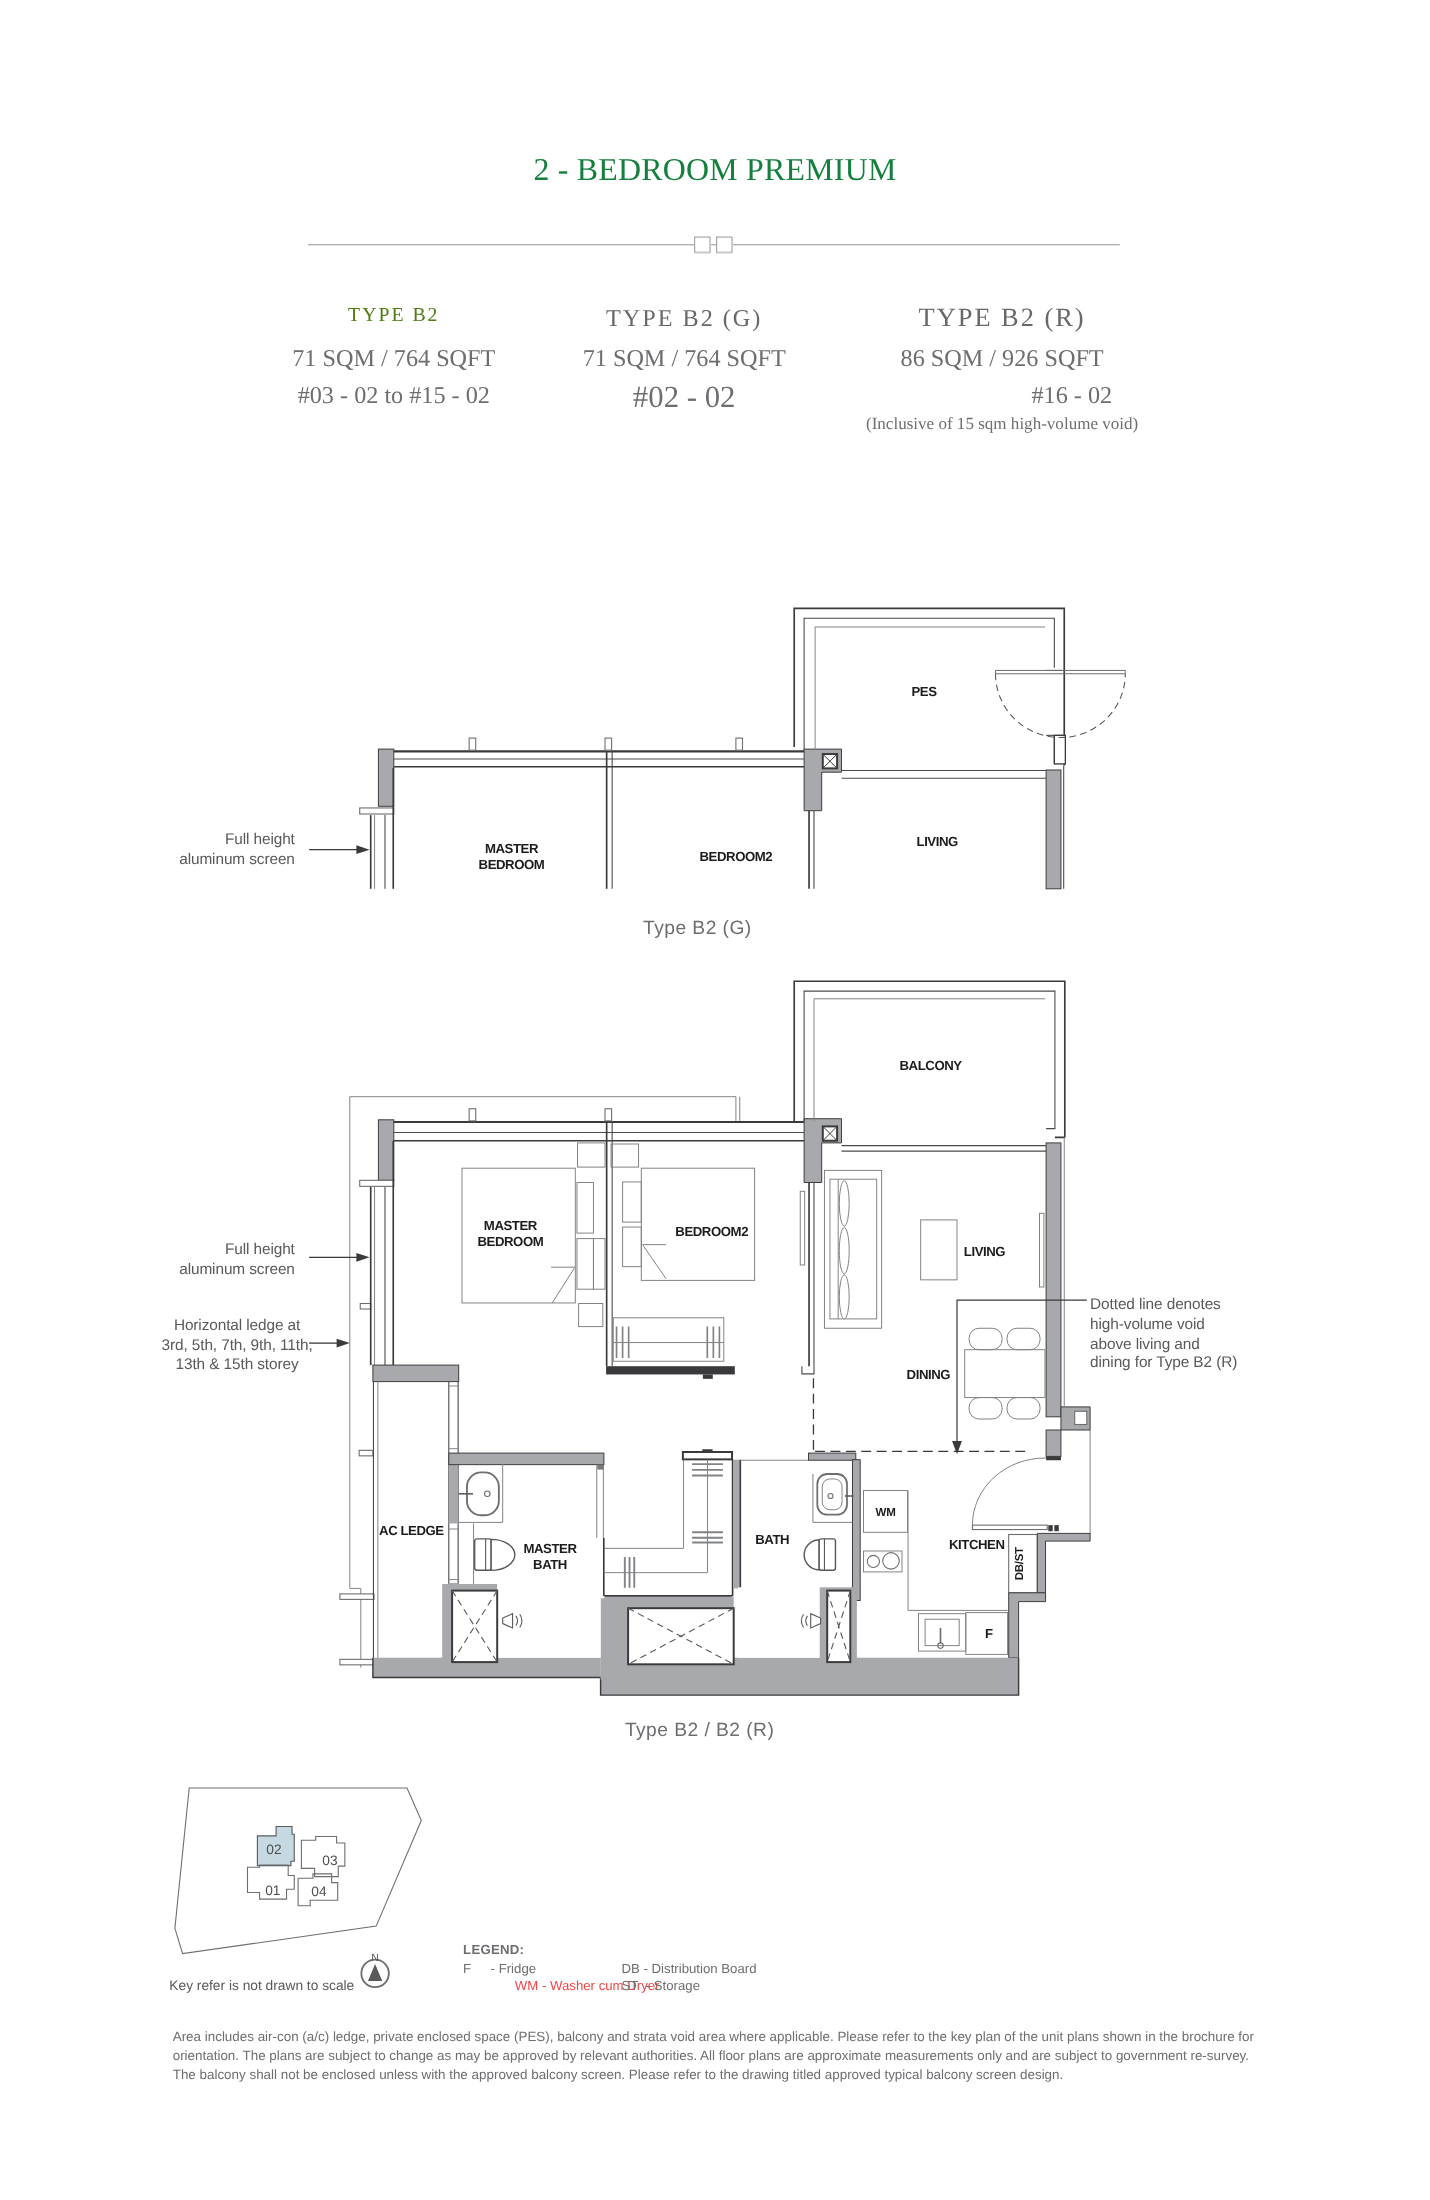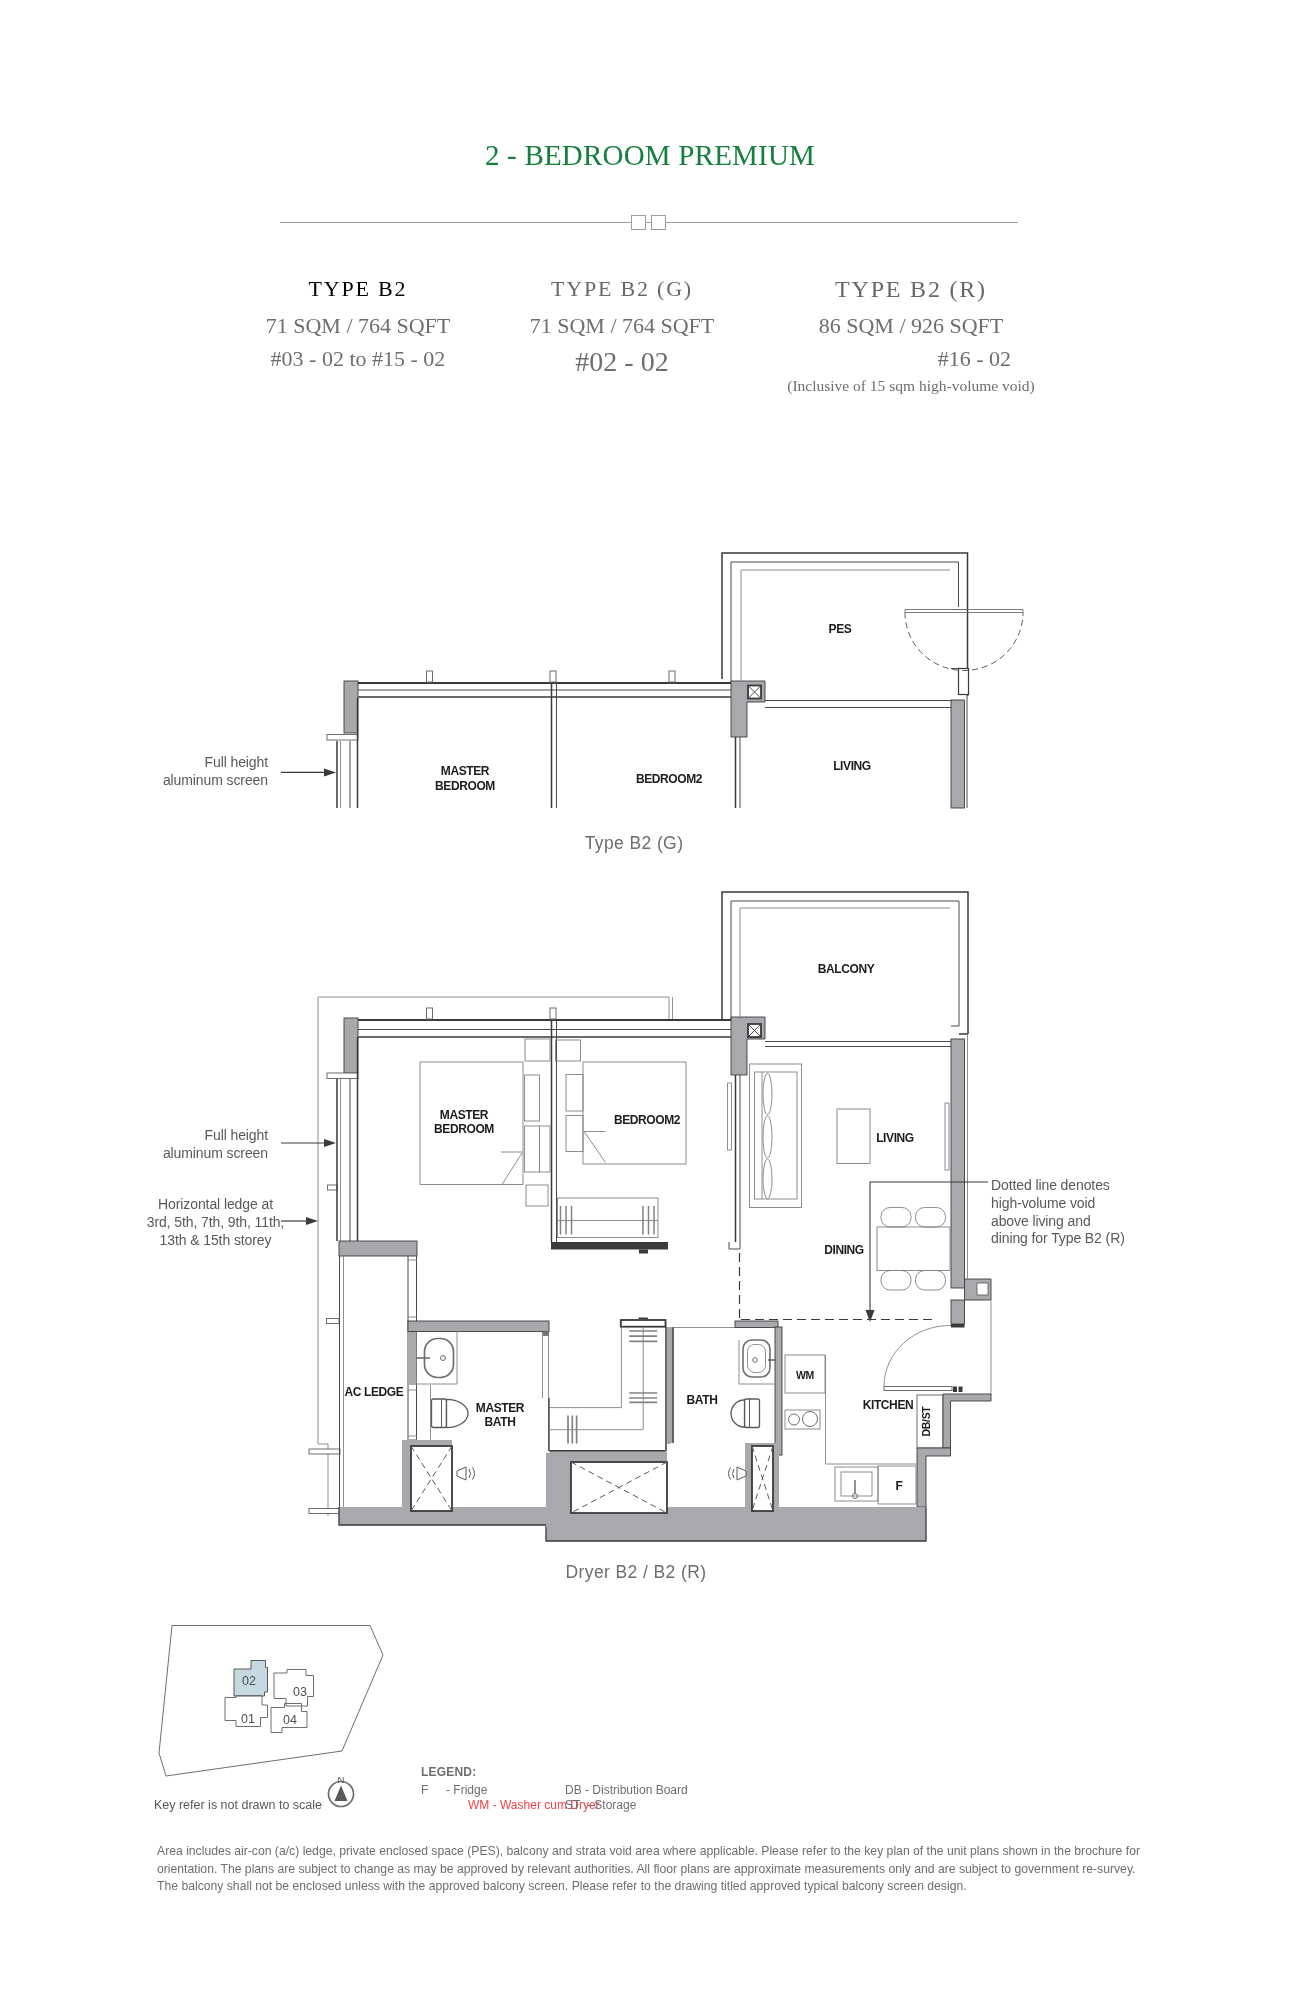--- a/index.html
+++ b/index.html
@@ -12,40 +12,40 @@
   .disc{font-size:12.2px;color:#6d6e71;line-height:17.5px;white-space:nowrap;}
 </style>
 </head>
 <body>
 
 <div class="abs serif" style="left:0;top:139px;width:1300px;text-align:center;font-size:29px;letter-spacing:0.2px;color:#15803d;">2 - BEDROOM PREMIUM</div>
 <div class="abs" style="left:280px;top:222px;width:738px;height:1px;background:#9b9da0;"></div>
 <div class="abs" style="left:631px;top:215px;width:13px;height:13px;border:1.5px solid #9b9da0;background:#fff;"></div>
 <div class="abs" style="left:651px;top:215px;width:13px;height:13px;border:1.5px solid #9b9da0;background:#fff;"></div>
 
-<div class="abs serif" style="left:258px;top:276px;width:200px;text-align:center;font-size:22px;color:#000000;letter-spacing:1.8px;">TYPE B2</div>
+<div class="abs serif" style="left:258px;top:276px;width:200px;text-align:center;font-size:18px;color:#4d7c0f;letter-spacing:1.8px;">TYPE B2</div>
 <div class="abs serif" style="left:258px;top:313px;width:200px;text-align:center;font-size:22px;color:#6d6e71;">71 SQM / 764 SQFT</div>
 <div class="abs serif" style="left:258px;top:346px;width:200px;text-align:center;font-size:22px;color:#6d6e71;">#03 - 02 to #15 - 02</div>
 
 <div class="abs serif" style="left:522px;top:276px;width:200px;text-align:center;font-size:22px;color:#66686b;letter-spacing:1.8px;">TYPE B2 (G)</div>
 <div class="abs serif" style="left:522px;top:313px;width:200px;text-align:center;font-size:22px;color:#6d6e71;">71 SQM / 764 SQFT</div>
 <div class="abs serif" style="left:522px;top:346px;width:200px;text-align:center;font-size:28px;color:#6d6e71;">#02 - 02</div>
 
 <div class="abs serif" style="left:811px;top:276px;width:200px;text-align:center;font-size:24px;color:#66686b;letter-spacing:1.8px;">TYPE B2 (R)</div>
 <div class="abs serif" style="left:811px;top:313px;width:200px;text-align:center;font-size:22px;color:#6d6e71;">86 SQM / 926 SQFT</div>
 <div class="abs serif" style="left:811px;top:346px;width:200px;text-align:right;font-size:22px;color:#6d6e71;">#16 - 02</div>
 <div class="abs serif" style="left:761px;top:377px;width:300px;text-align:center;font-size:15.5px;color:#6d6e71;font-family:Liberation Serif, serif;">(Inclusive of 15 sqm high-volume void)</div>
 
 <div class="abs ann" style="left:108px;top:754px;width:160px;text-align:right;">Full height<br>aluminum screen</div>
 <div class="abs ann" style="left:108px;top:1127px;width:160px;text-align:right;">Full height<br>aluminum screen</div>
 <div class="abs ann" style="left:128px;top:1196px;width:175px;text-align:center;">Horizontal ledge at<br>3rd, 5th, 7th, 9th, 11th,<br>13th &amp; 15th storey</div>
 <div class="abs ann" style="left:991px;top:1147px;width:230px;text-align:left;margin-top:30px;">Dotted line denotes<br>high-volume void<br>above living and<br>dining for Type B2 (R)</div>
 
 <div class="abs cap" style="left:434px;top:833px;width:400px;text-align:center;">Type B2 (G)</div>
-<div class="abs cap" style="left:436px;top:1562px;width:400px;text-align:center;">Dryer B2 / B2 (R)</div>
+<div class="abs cap" style="left:436px;top:1562px;width:400px;text-align:center;">Type B2 / B2 (R)</div>
 
 <div class="abs" style="left:421px;top:1765px;font-size:12px;font-weight:bold;color:#6d6e71;letter-spacing:0.2px;">LEGEND:</div>
 <div class="abs" style="left:421px;top:1783px;font-size:12px;color:#6d6e71;">F</div>
 <div class="abs" style="left:446px;top:1783px;font-size:12px;color:#6d6e71;">- Fridge</div>
 <div class="abs" style="left:565px;top:1783px;font-size:12px;color:#6d6e71;">DB - Distribution Board</div>
 <div class="abs" style="left:421px;top:1798px;font-size:12px;color:#ef4444;margin-left:47px;">WM - Washer cum Dryer</div>
 <div class="abs" style="left:565px;top:1798px;font-size:12px;color:#6d6e71;">ST&nbsp; - Storage</div>
 <div class="abs" style="left:58px;top:1798px;width:360px;text-align:center;font-size:12.5px;color:#58595b;">Key refer is not drawn to scale</div>
 
 <div class="abs disc" style="left:157px;top:1843px;width:1010px;">Area includes air-con (a/c) ledge, private enclosed space (PES), balcony and strata void area where applicable. Please refer to the key plan of the unit plans shown in the brochure for<br>orientation. The plans are subject to change as may be approved by relevant authorities. All floor plans are approximate measurements only and are subject to government re-survey.<br>The balcony shall not be enclosed unless with the approved balcony screen. Please refer to the drawing titled approved typical balcony screen design.</div>

